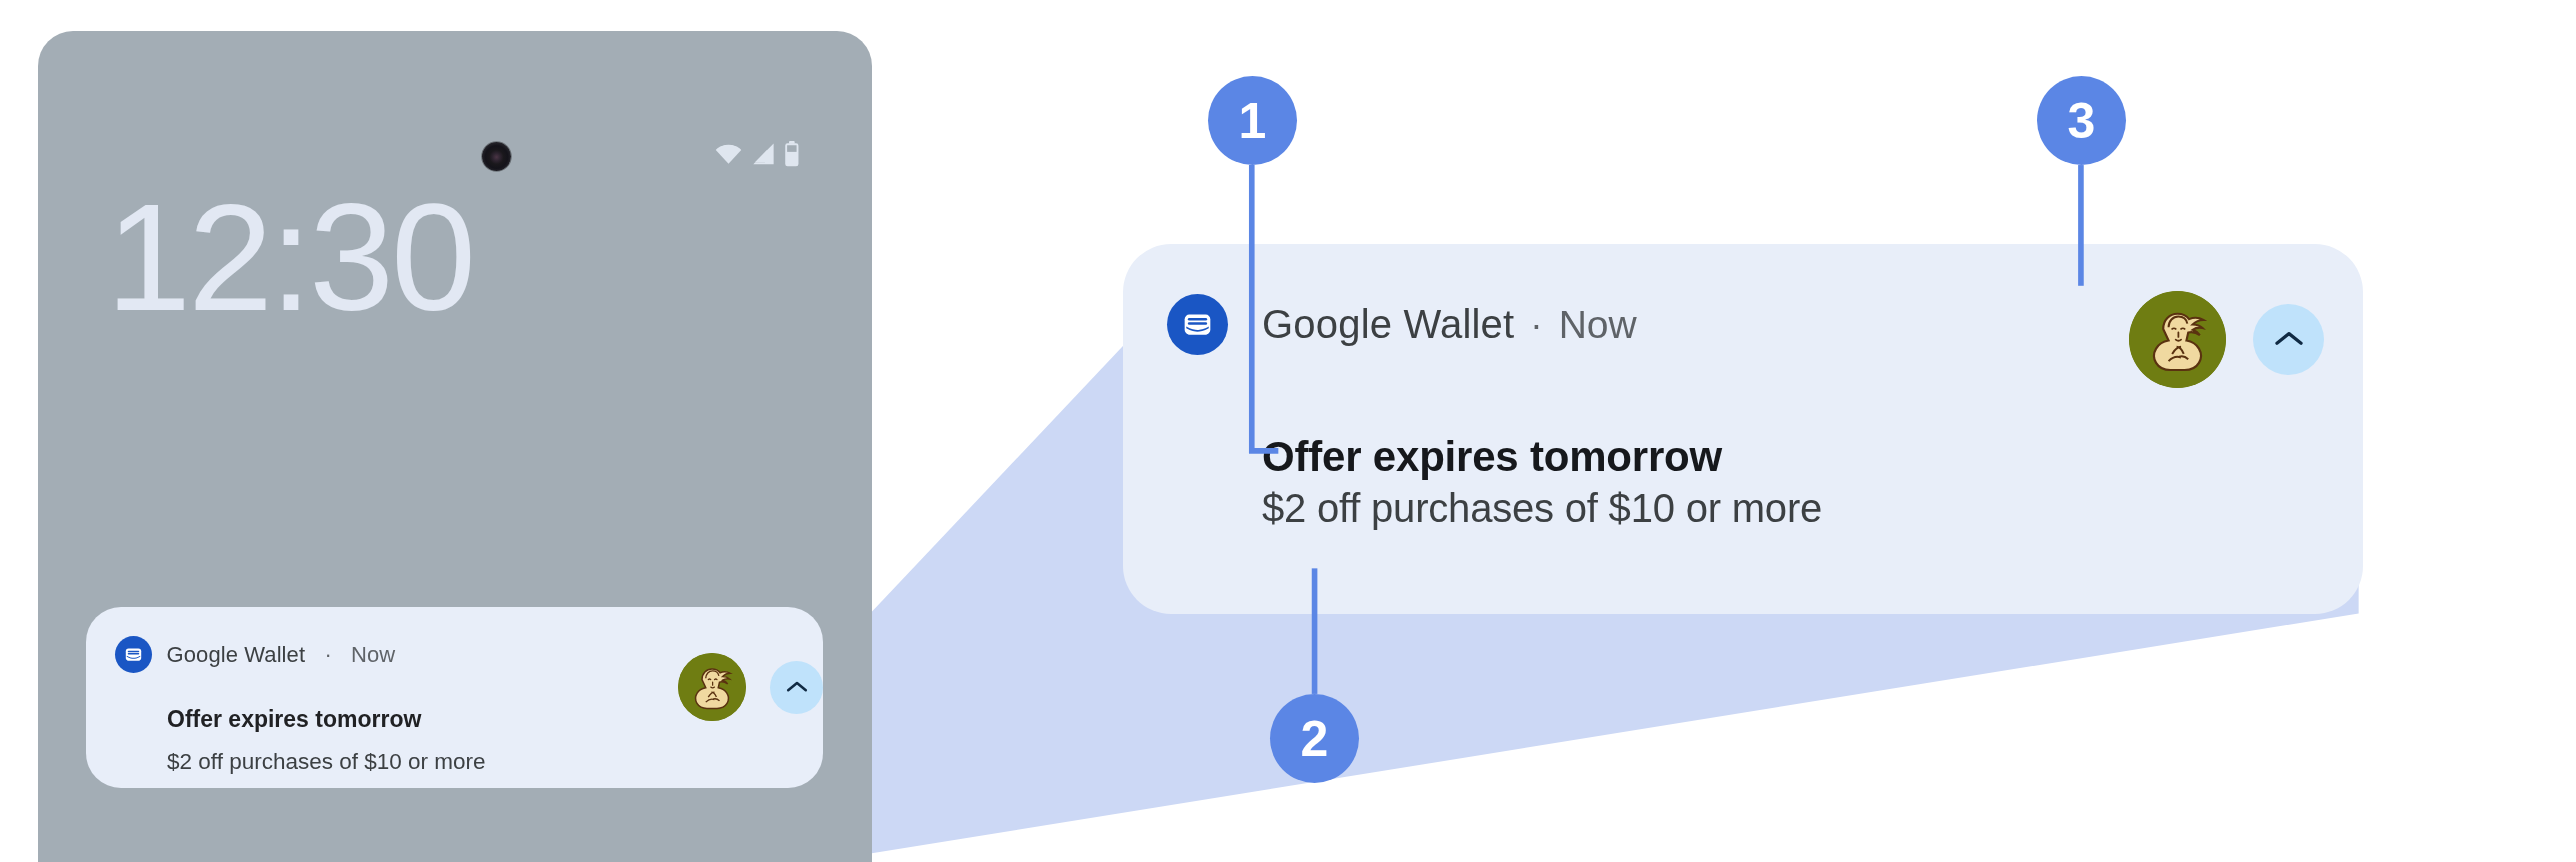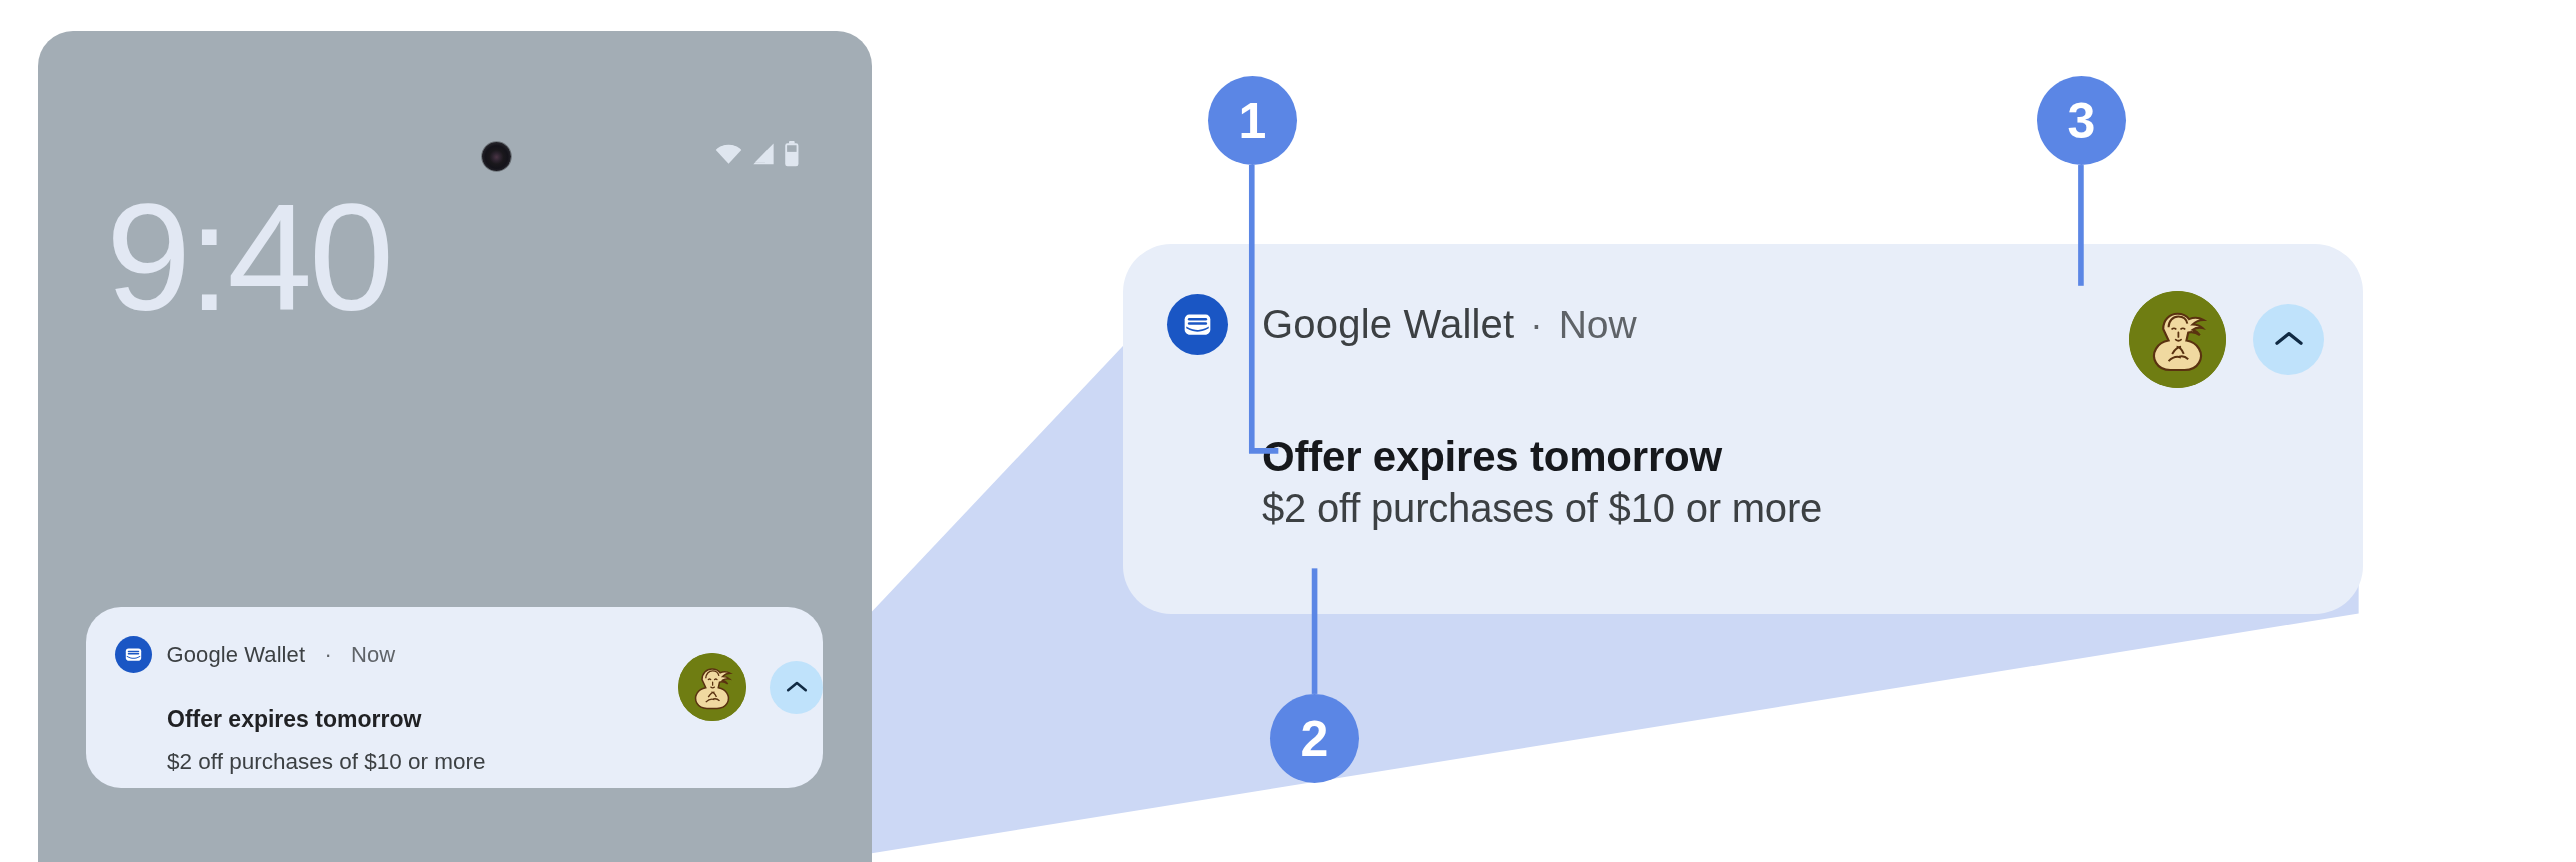--- a/index.html
+++ b/index.html
@@ -289,21 +289,21 @@
         </svg>
 
         <svg class="status-glyph" width="17.7" height="26" viewBox="0 0 14 22">
           <rect x="4.6" y="0" width="4.8" height="2.4" rx="0.8" fill="#dfe6ef"></rect>
           <rect x="1.4" y="2" width="11.2" height="19.4" rx="2" fill="#dfe6ef"></rect>
           <rect x="3" y="3.6" width="8" height="5.6" fill="#a3adb5"></rect>
         </svg>
       </div>
     </div>
 
-    <div id="phone-clock">9:40</div>
+    <div id="phone-clock">12:30</div>
 
     <div id="small-notif">
       <div class="row-head">
         <span class="wallet-badge">
           <svg width="21" height="21" viewBox="0 0 24 24" aria-hidden="true">
             <rect x="3.2" y="5.2" width="17.6" height="13.6" rx="3.2" fill="#ffffff"></rect>
             <rect x="5.4" y="7.6" width="13.2" height="1.7" rx="0.85" fill="#1a56c4"></rect>
             <rect x="5.4" y="10.4" width="13.2" height="1.7" rx="0.85" fill="#1a56c4"></rect>
             <path d="M4.3 13.2h15.4v4.0a1.6 1.6 0 0 1-1.6 1.6H5.9a1.6 1.6 0 0 1-1.6-1.6z" fill="#ffffff"></path>
             <path d="M4.3 13.4c3.2 1.9 6.1 2.4 7.7 2.4 1.6 0 4.6-.5 7.7-2.4v1.1c-3.2 1.9-6.1 2.4-7.7 2.4-1.6 0-4.5-.5-7.7-2.4z" fill="#1a56c4"></path>

